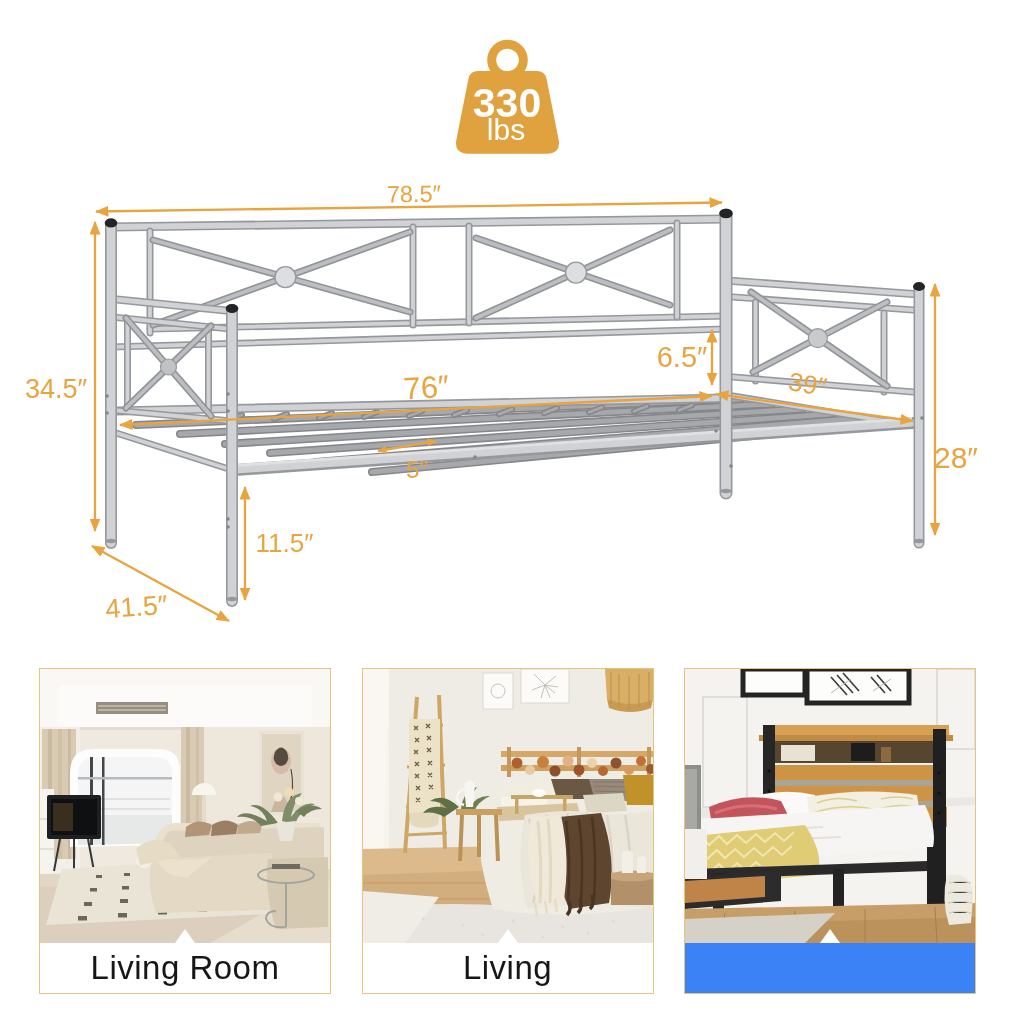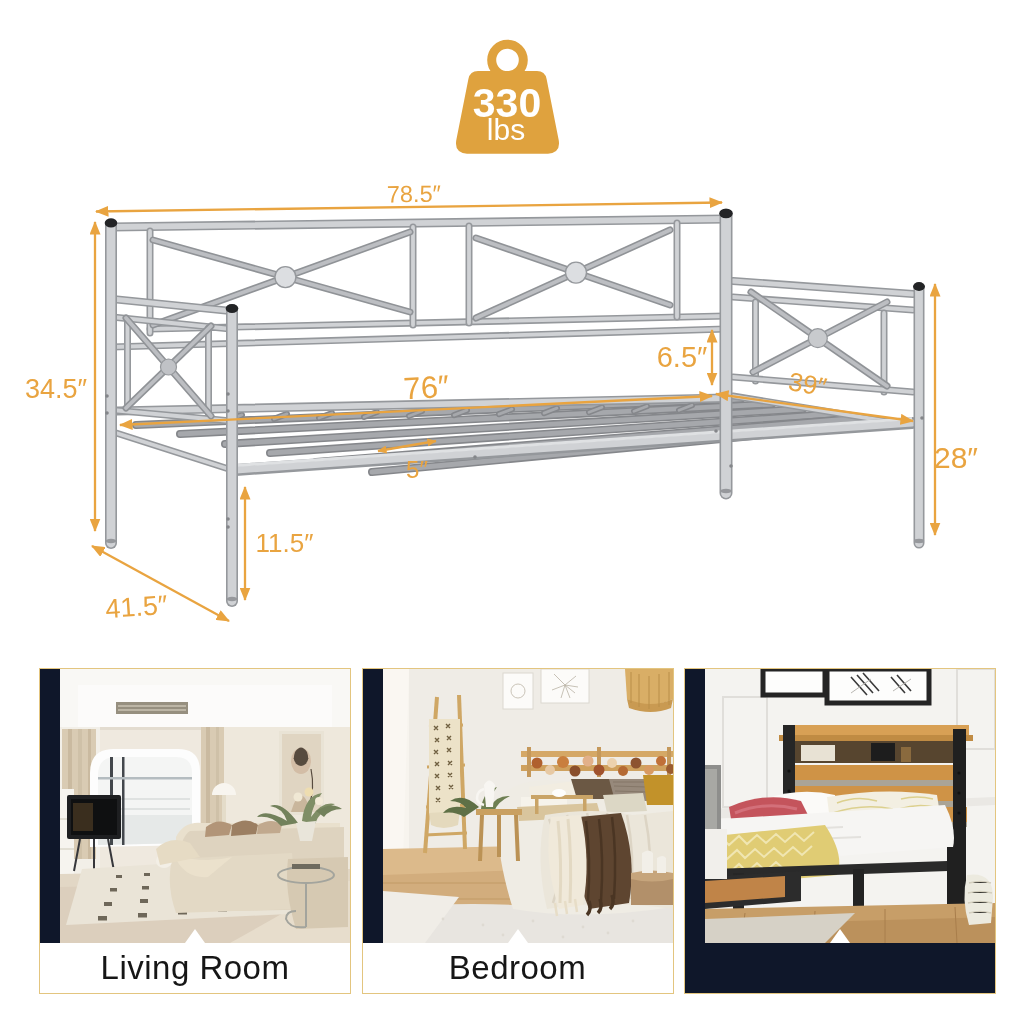--- a/index.html
+++ b/index.html
@@ -1,16 +1,16 @@
 <!DOCTYPE html>
 <html><head><meta charset="utf-8">
 <style>
 html,body{margin:0;padding:0;background:#fff;}
 body{width:1016px;height:1016px;position:relative;overflow:hidden;font-family:"Liberation Sans",sans-serif;}
-.card{position:absolute;top:668px;width:290px;height:324px;border:1.5px solid #e3c57f;background:#0f172a;padding-left:20px;}
+.card{position:absolute;top:668px;width:290px;height:324px;border:1.5px solid #e3c57f;background:#3b82f6;}
 .ph{width:290px;height:274px;overflow:hidden;}
 .tri{position:absolute;left:50%;top:260px;margin-left:-10px;width:0;height:0;border-left:10px solid transparent;border-right:10px solid transparent;border-bottom:14px solid #fff;}
 .lab{position:absolute;top:274px;left:0;width:100%;height:50px;background:#fff;text-align:center;font-size:33px;color:#161616;line-height:50px;letter-spacing:0.5px;}
 </style></head>
 <body>
 <svg width="1016" height="660" viewBox="0 0 1016 660" style="position:absolute;left:0;top:0">
 <defs>
 <marker id="ah" markerUnits="userSpaceOnUse" markerWidth="14" markerHeight="11" refX="12.5" refY="5.5" orient="auto-start-reverse">
         <path d="M0,0 L13.5,5.5 L0,11 z" fill="#E9A440"></path>
       </marker>
@@ -328,21 +328,21 @@
 <path d="M98,140 q2,-18 16,-22 q-7,9 -7,20 q7,-12 20,-11 q-13,6 -16,16 Z" fill="#6e7f52"></path>
 <path d="M101,116 q5,-9 11,0 l-2,22 l-7,0 Z" fill="#f8f6f2"></path>
 <path d="M101,120 q-7,2 -7,9 q0,5 7,7" fill="none" stroke="#f8f6f2" stroke-width="2.5"></path>
 <rect x="93" y="140" width="46" height="6" fill="#c9a061"></rect>
 <path d="M99,146 L97,192 M133,146 L135,192 M116,146 L116,188" stroke="#bb9255" stroke-width="4"></path>
 <rect x="248" y="204" width="42" height="32" fill="#b2906a"></rect>
 <path d="M248,204 q21,-5 42,0 l0,6 q-21,5 -42,0 Z" fill="#c6a57c"></path>
 <path d="M259,204 l0,-20 q7,-5 11,0 l0,20 M274,204 l0,-15 q6,-4 9,0 l0,15" fill="#f2efe8"></path>
 </svg></div>
 <div class="tri"></div>
-<div class="lab">Bedroom</div>
+<div class="lab">Living</div>
 </div>
 <div class="card" style="left:684px">
 <div class="ph"><svg width="290" height="274" viewBox="0 0 290 274">
 <rect width="290" height="274" fill="#f2f1ee"></rect>
 <rect x="0" y="0" width="290" height="240" fill="#f4f3f0"></rect>
 <g fill="none" stroke="#e0deda" stroke-width="2">
 <rect x="18" y="28" width="44" height="110"></rect>
 <rect x="252" y="0" width="38" height="80"></rect>
 </g>
 <path d="M0,140 L290,128 L290,136 L0,150 Z" fill="#eae8e4"></path>

